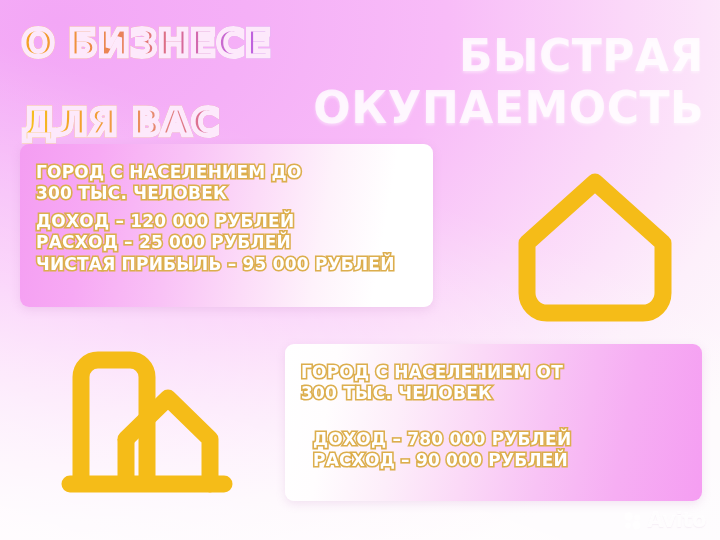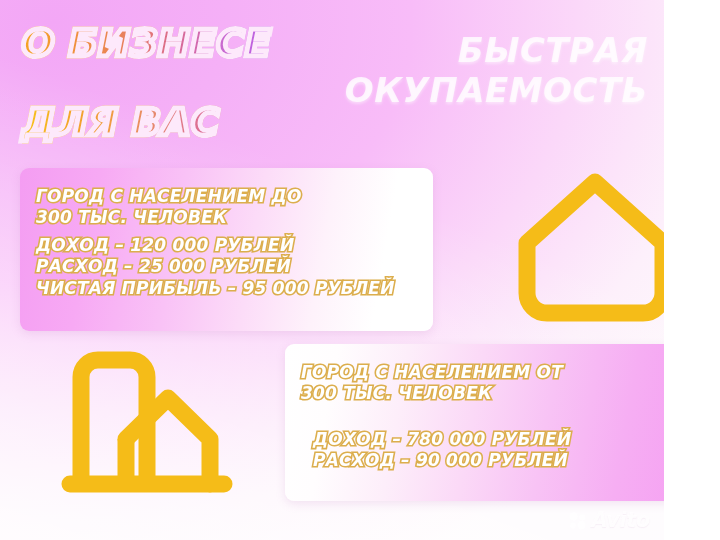--- a/index.html
+++ b/index.html
@@ -8,26 +8,25 @@
   }
   body {
     width: 720px;
     height: 540px;
     overflow: hidden;
     font-family: "DejaVu Sans", sans-serif;
   }
 
   #poster {
     position: relative;
-    width: 664px;
+    width: 720px;
     height: 540px;
     overflow: hidden;
     background:
       radial-gradient(120% 110% at 8% 4%, #f3a7f6 0%, #f5b0f7 22%, #f8bcf8 45%, #fbd8f9 66%, #fdf0fb 84%, #fefafd 100%);
-    font-style: italic;
   }
   
   #poster::after {
     content: "";
     position: absolute;
     inset: 0;
     background: linear-gradient(200deg, rgba(255,255,255,0) 38%, rgba(255,255,255,0.55) 78%, rgba(255,255,255,0.8) 100%);
     pointer-events: none;
   }
 
@@ -68,21 +67,21 @@
     position: absolute;
     right: 16px;
     top: 30px;
     text-align: right;
     z-index: 4;
   }
   .heading-right .hr {
     display: block;
     font-family: "DejaVu Sans", sans-serif;
     font-weight: 700;
-    font-size: 34px;
+    font-size: 44px;
     line-height: 1.18;
     letter-spacing: 0.5px;
     text-transform: uppercase;
     color: rgba(255, 255, 255, 0.78);
     text-shadow: 0 2px 3px rgba(255, 255, 255, 0.45);
   }
 
   
   .card {
     position: absolute;
@@ -93,21 +92,21 @@
   }
   .card .card-inner {
     position: relative;
     padding: 18px 14px 14px 16px;
     height: 100%;
     box-sizing: border-box;
   }
 
   #card-one {
     left: 20px;
-    top: 168px;
+    top: 144px;
     width: 413px;
     height: 163px;
     background: linear-gradient(100deg, #f49df2 0%, #f7a9f4 18%, #f9c2f6 38%, #fcdcf8 56%, #fef2fb 72%, #ffffff 86%, #ffffff 100%);
   }
   #card-two {
     left: 285px;
     top: 344px;
     width: 417px;
     height: 157px;
     background: linear-gradient(100deg, #ffffff 0%, #fffdfe 12%, #fdeefa 28%, #fbd9f7 45%, #f8c3f5 62%, #f6aef3 80%, #f59ef2 100%);

